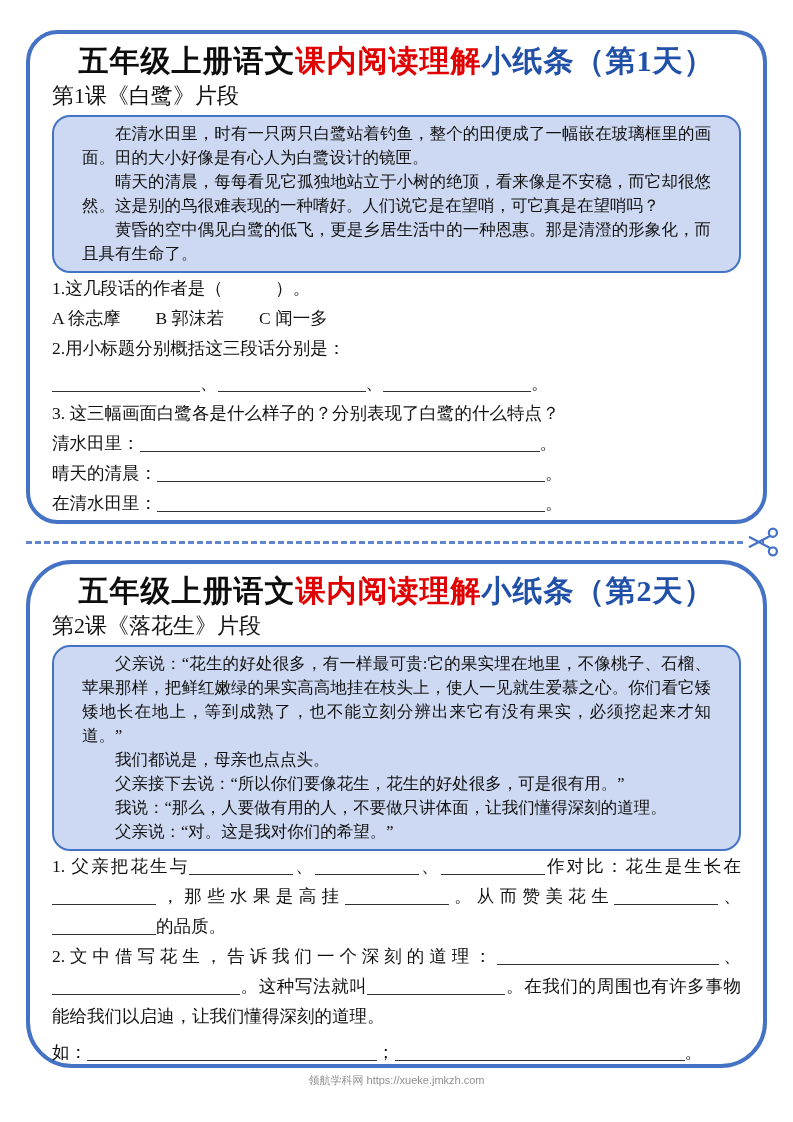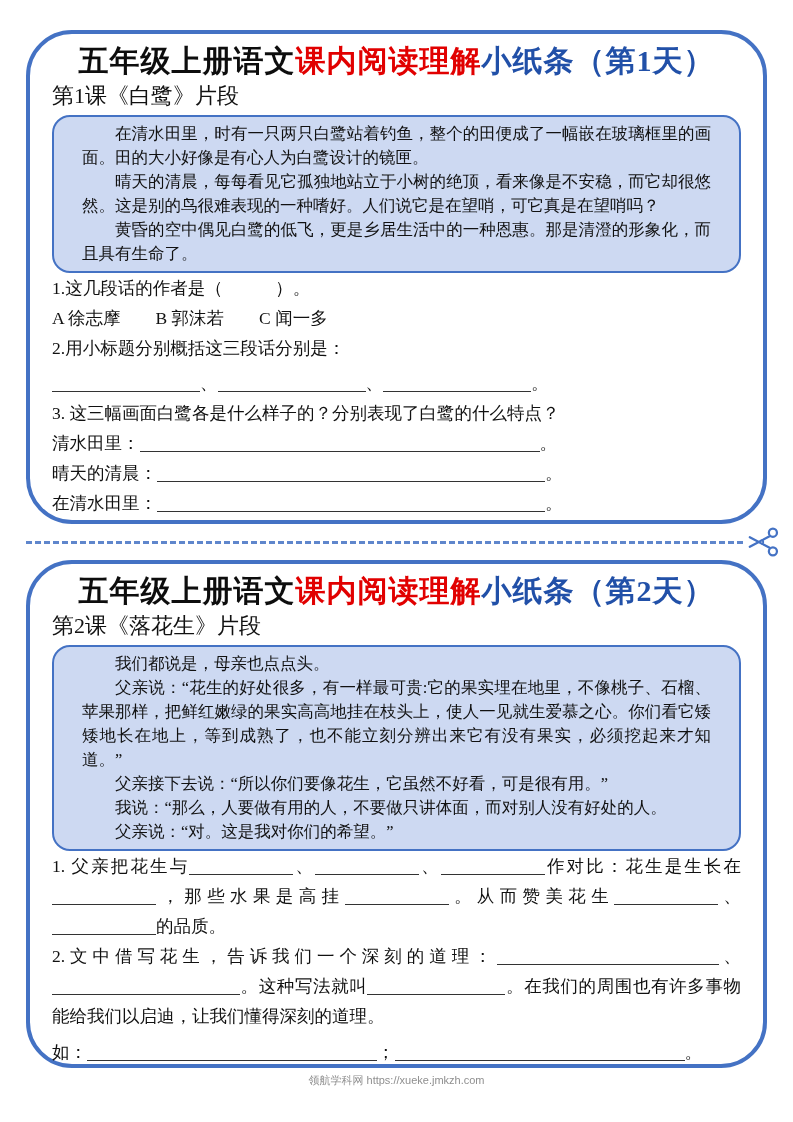--- a/index.html
+++ b/index.html
@@ -17,21 +17,21 @@
     font-family:"Liberation Serif","DejaVu Serif",serif;
     color:#111;
   }
   .card{
     margin:0 26px;
     border:4px solid var(--accent-blue);
     border-radius:46px;
     padding:8px 22px 4px;
     background:#fff;
   }
-  .card.day1{margin-top:30px;height:494px;}
+  .card.day1{margin-top:30px;height:494px;border-radius:32px;}
   .card.day2{height:508px;}
   .ws-title{
     text-align:center;
     font-size:30px;
     font-weight:bold;
     letter-spacing:1px;
     line-height:38px;
     white-space:nowrap;
   }
   .t-black{color:#0d0d0d;}
@@ -125,24 +125,24 @@
   </svg>
 </div>
 
 <div class="card day2">
   <div class="ws-title">
     <span class="t-black">五年级上册语文</span><span class="t-red">课内阅读理解</span><span class="t-blue">小纸条（第2天）</span>
   </div>
   <div class="subtitle">第2课《落花生》片段</div>
 
   <div class="passage">
+    <p>父亲说：“花生的好处很多，有一样最可贵:它的果实埋在地里，不像桃子、石榴、苹果那样，把鲜红嫩绿的果实高高地挂在枝头上，使人一见就生爱慕之心。你们看它矮矮地长在地上，等到成熟了，也不能立刻分辨出来它有没有果实，必须挖起来才知道。”</p>
     <p>我们都说是，母亲也点点头。</p>
-    <p>父亲说：“花生的好处很多，有一样最可贵:它的果实埋在地里，不像桃子、石榴、苹果那样，把鲜红嫩绿的果实高高地挂在枝头上，使人一见就生爱慕之心。你们看它矮矮地长在地上，等到成熟了，也不能立刻分辨出来它有没有果实，必须挖起来才知道。”</p>
-    <p>父亲接下去说：“所以你们要像花生，它虽然不好看，可是很有用。”</p>
-    <p>我说：“那么，人要做有用的人，不要做只讲体面，而对别人没有好处的人。</p>
+    <p>父亲接下去说：“所以你们要像花生，花生的好处很多，可是很有用。”</p>
+    <p>我说：“那么，人要做有用的人，不要做只讲体面，让我们懂得深刻的道理。</p>
     <p>父亲说：“对。这是我对你们的希望。”</p>
   </div>
 
   <div class="questions">
     <div class="q-line"><span>1. 父亲把花生与</span><span class="blank" style="width: 104px;"></span><span>、</span><span class="blank" style="width: 104px;"></span><span>、</span><span class="blank" style="width: 104px;"></span><span>作对比：花生是生长在</span><span class="blank" style="width: 104px;"></span><span>，那些水果是高挂</span><span class="blank" style="width: 104px;"></span><span>。从而赞美花生</span><span class="blank" style="width: 104px;"></span><span>、</span><span class="blank" style="width: 104px;"></span><span>的品质。</span></div>
     <div class="q-line"><span>2.文中借写花生，告诉我们一个深刻的道理：</span><span class="blank" style="width: 222px;"></span><span>、</span><span class="blank" style="width: 188px;"></span><span>。这种写法就叫</span><span class="blank" style="width: 138px;"></span><span>。在我们的周围也有许多事物能给我们以启迪，让我们懂得深刻的道理。</span></div>
     <div class="q-line example-row"><span>如：</span><span class="blank" style="width: 290px;"></span><span>；</span><span class="blank" style="width: 290px;"></span><span>。</span></div>
   </div>
 
   <div class="footer">领航学科网 https://xueke.jmkzh.com</div>

